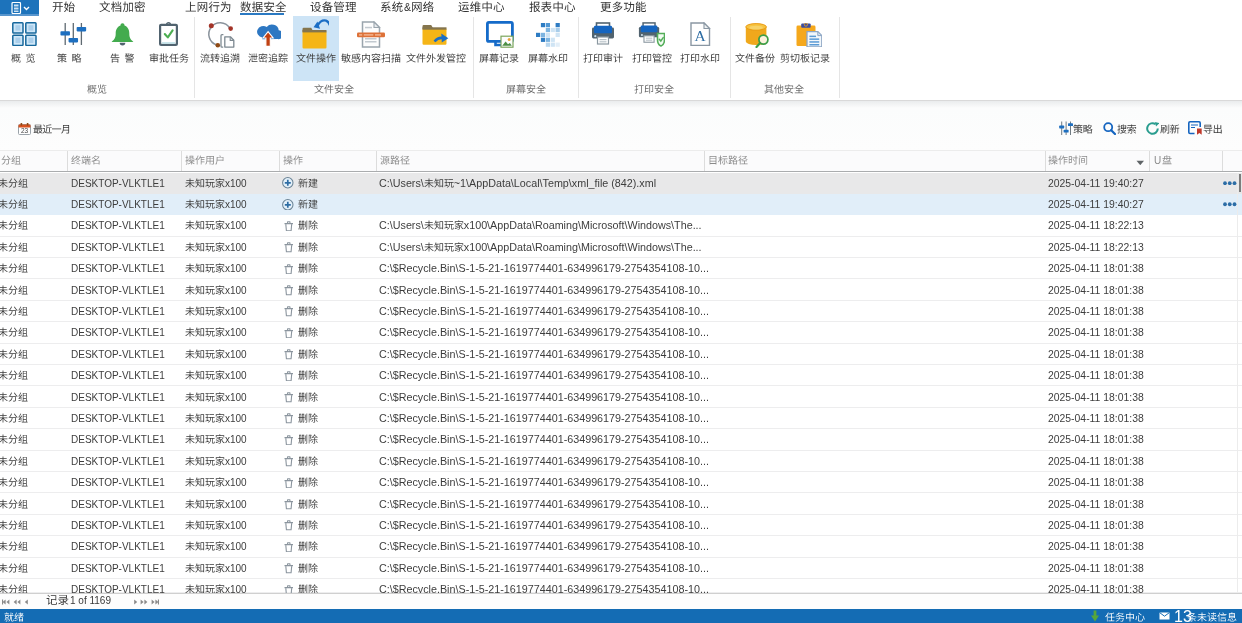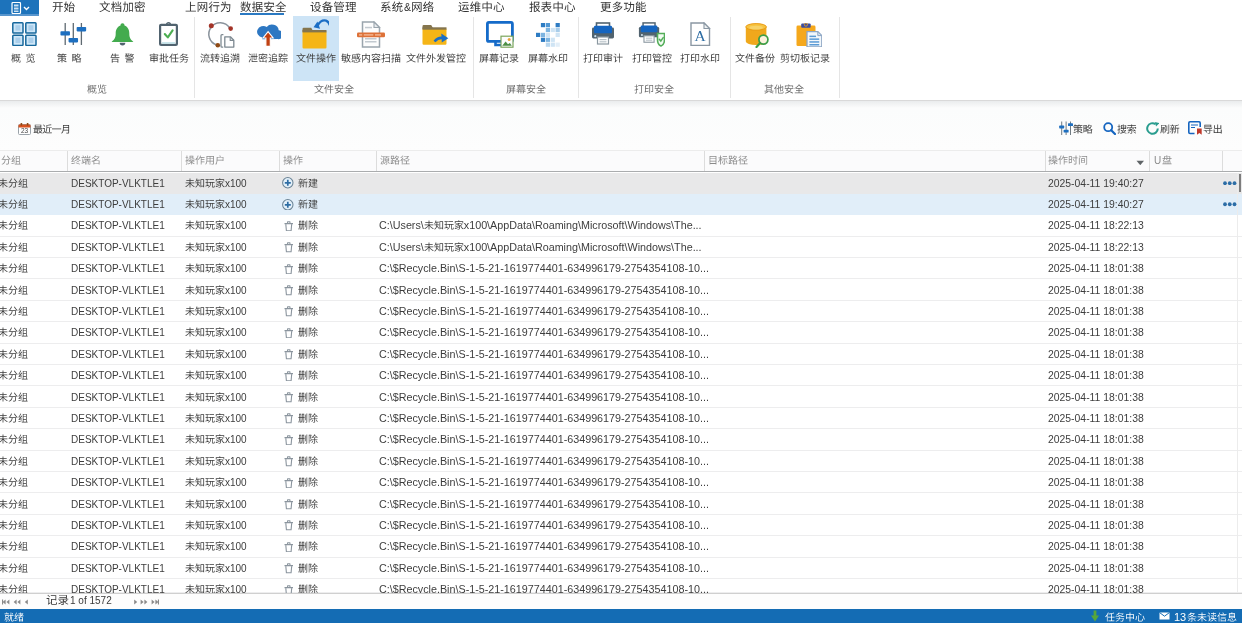--- a/index.html
+++ b/index.html
@@ -454,20 +454,25 @@
     </svg>
     <span class="t" style="left:225px;top:172.5px;height:21.4px;line-height:21.4px;font-size:10px">x100</span>
     <svg class="ab" style="left:282.2px;top:177.4px" width="11.6" height="11.6" viewBox="0 0 11.6 11.6">
       <circle cx="5.8" cy="5.8" r="5.2" fill="#e3f0fa" stroke="#6b8496" stroke-width="1.05"></circle>
       <path d="M5.8 2.8 L5.8 8.8 M2.8 5.8 L8.8 5.8" stroke="#2e6da4" stroke-width="1.7"></path>
     </svg>
     <svg width="20" height="10" viewBox="0 -88 200 100" fill="#3d3d3d" style="position:absolute;left:297.7px;top:177.6px;">
       <use href="#g65b0" x="0"></use>
       <use href="#g5efa" x="100"></use>
     </svg>
+    <span class="t" style="left:379px;top:172.5px;height:21.4px;line-height:21.4px;font-size:10.75px">C:\Users\<svg width="30" height="10" viewBox="0 -88 300 100" fill="#3d3d3d" style="vertical-align:-1.2px;">
+        <use href="#g672a" x="0"></use>
+        <use href="#g77e5" x="100"></use>
+        <use href="#g73a9" x="200"></use>
+      </svg>~1\AppData\Local\Temp\xml_file (842).xml</span>
     <span class="t" style="left:1048px;top:172.5px;height:21.4px;line-height:21.4px;font-size:10.4px">2025-04-11 19:40:27</span>
     <svg class="ab" style="left:1223px;top:180.95px" width="13.5" height="4.5" viewBox="0 0 13.5 4.5">
       <circle cx="2" cy="2.25" r="1.9" fill="#2c6da6"></circle>
       <circle cx="6.75" cy="2.25" r="1.9" fill="#2c6da6"></circle>
       <circle cx="11.5" cy="2.25" r="1.9" fill="#2c6da6"></circle>
     </svg>
     <div class="ab" style="left:0;top:193.9px;width:1242px;height:21.4px;background:#e1eef9;"></div>
     <svg width="30" height="10" viewBox="0 -88 300 100" fill="#3d3d3d" style="position:absolute;left:-2px;top:199px;">
       <use href="#g672a" x="0"></use>
       <use href="#g5206" x="100"></use>
@@ -955,21 +960,21 @@
     </svg>
     <svg class="ab" style="left:24px;top:598.5px" width="8" height="6" viewBox="0 0 8 6">
       <g fill="#8a8a8a">
         <path d="M3.8 0.5 L0.8 3 L3.8 5.5 Z"></path>
       </g>
     </svg>
     <svg width="23" height="11.5" viewBox="0 -88 200 100" fill="#3a3a3a" style="position:absolute;left:45.8px;top:593.9px;">
       <use href="#g8bb0" x="0"></use>
       <use href="#g5f55" x="100"></use>
     </svg>
-    <span class="t" style="left:70px;top:593px;height:15px;line-height:15px;font-size:10px;color:#3a3a3a">1 of 1572</span>
+    <span class="t" style="left:70px;top:593px;height:15px;line-height:15px;font-size:10px;color:#3a3a3a">1 of 1169</span>
     <svg class="ab" style="left:129.5px;top:598.5px" width="8" height="6" viewBox="0 0 8 6">
       <g transform="scale(-1,1) translate(-8,0)" fill="#8a8a8a">
         <path d="M3.8 0.5 L0.8 3 L3.8 5.5 Z"></path>
       </g>
     </svg>
     <svg class="ab" style="left:139.5px;top:598.5px" width="8" height="6" viewBox="0 0 8 6">
       <g transform="scale(-1,1) translate(-8,0)" fill="#8a8a8a">
         <path d="M3.6 0.5 L0.6 3 L3.6 5.5 Z"></path>
         <path d="M7.4 0.5 L4.4 3 L7.4 5.5 Z"></path>
       </g>
@@ -992,21 +997,21 @@
     <svg width="40" height="10" viewBox="0 -88 400 100" fill="#ffffff" style="position:absolute;left:1104.5px;top:611.5px;">
       <use href="#g4efb" x="0"></use>
       <use href="#g52a1" x="100"></use>
       <use href="#g4e2d" x="200"></use>
       <use href="#g5fc3" x="300"></use>
     </svg>
     <svg class="ab" style="left:1158.5px;top:612px" width="11" height="8" viewBox="0 0 11 8">
       <rect x="0.5" y="0.5" width="10" height="7" fill="#fff"></rect>
       <path d="M0.5 0.5 L5.5 4.2 L10.5 0.5" fill="none" stroke="#146cb4" stroke-width="1"></path>
     </svg>
-    <span class="t" style="left:1174px;top:609.5px;height:14px;line-height:14px;font-size:11px;color:#fff">13</span>
+    <span class="t" style="left:1174px;top:609.5px;height:14px;line-height:14px;font-size:16px;color:#fff">13</span>
     <svg width="50" height="10" viewBox="0 -88 500 100" fill="#ffffff" style="position:absolute;left:1186.5px;top:611.5px;">
       <use href="#g6761" x="0"></use>
       <use href="#g672a" x="100"></use>
       <use href="#g8bfb" x="200"></use>
       <use href="#g4fe1" x="300"></use>
       <use href="#g606f" x="400"></use>
     </svg>
   </div>
 <svg width="0" height="0" style="position:absolute">
     <defs>

